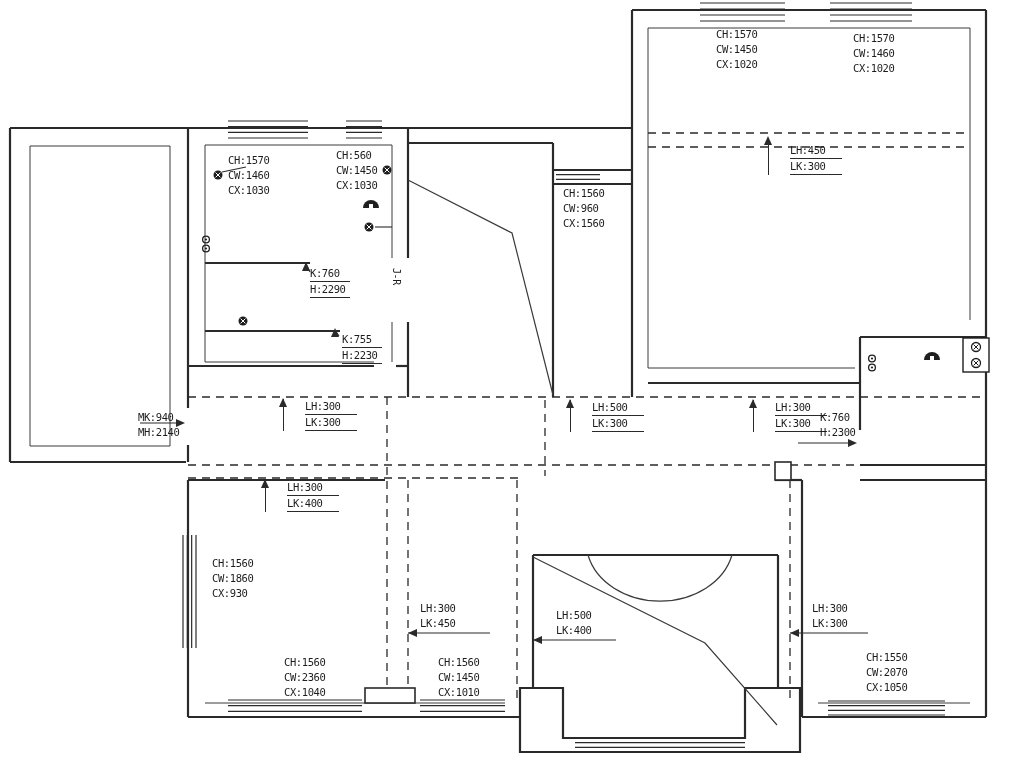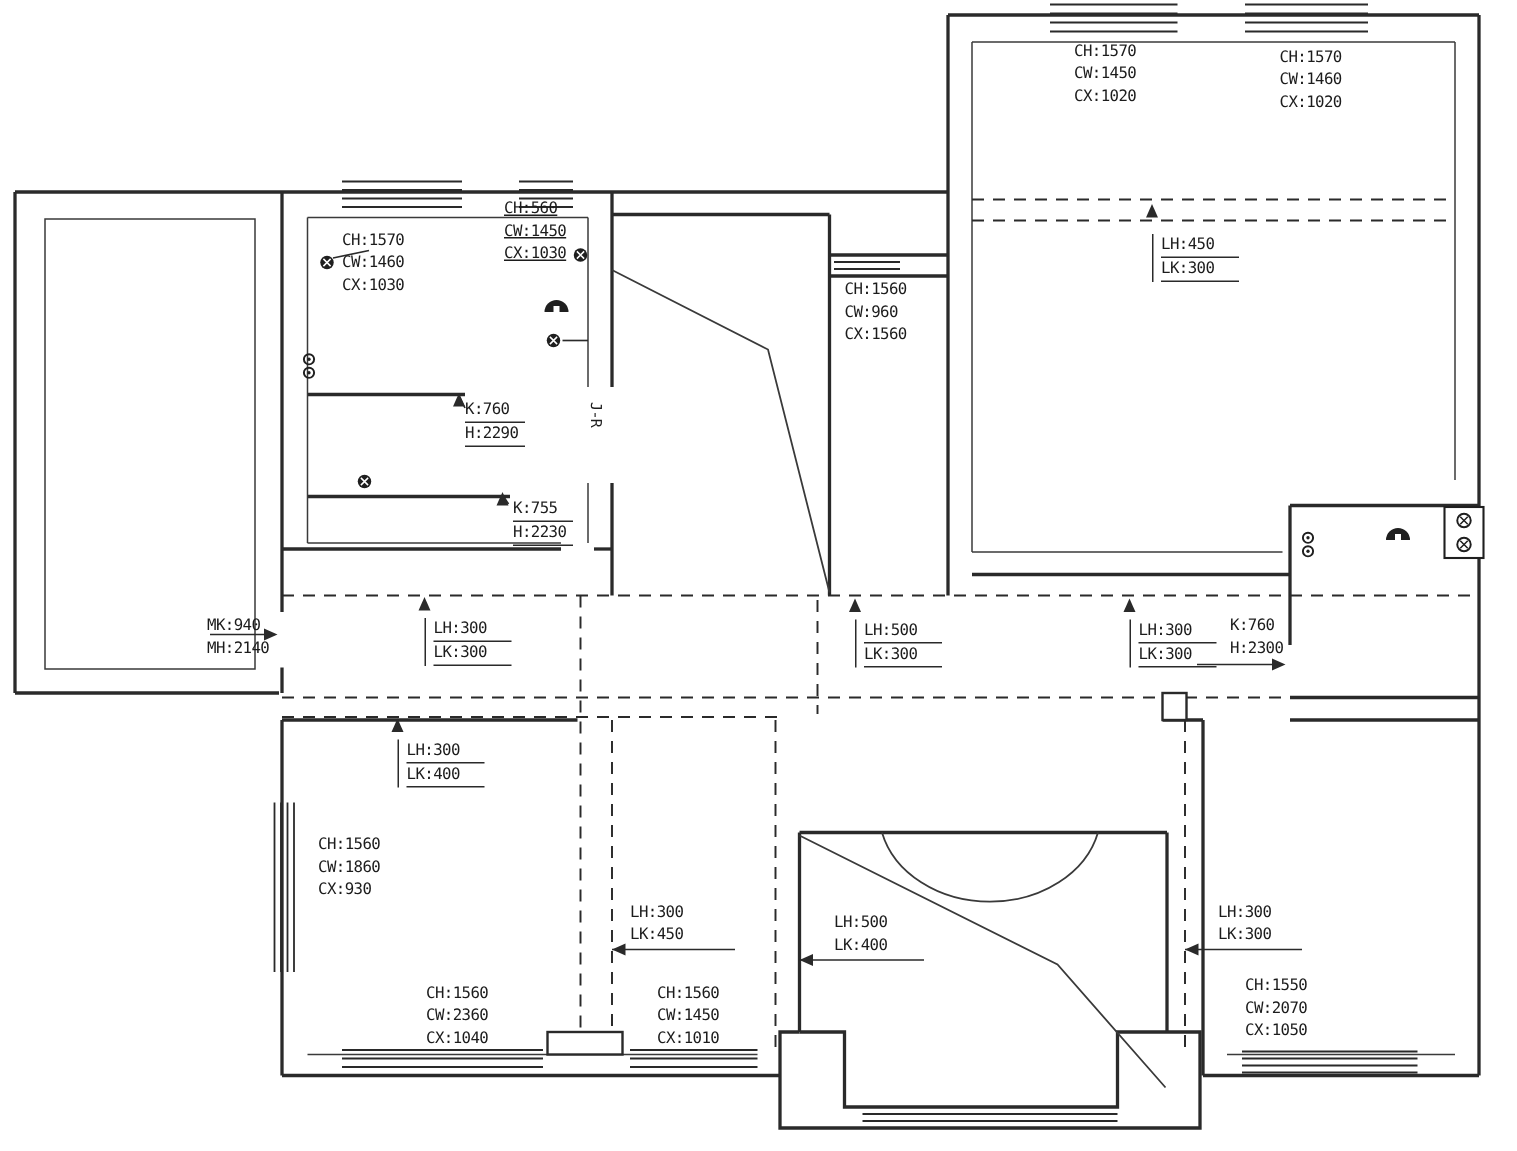--- a/index.html
+++ b/index.html
@@ -2,21 +2,21 @@
 <html><head>
 <meta charset="utf-8">
 <style>
   html,body{margin:0;padding:0;background:#fff;}
   #plan{position:relative;width:1011px;height:767px;background:#ffffff;overflow:hidden;
         font-family:"DejaVu Sans Mono","Liberation Mono",monospace;}
   #plan svg{position:absolute;left:0;top:0;}
   .lbl{position:absolute;font-size:10.5px;line-height:15px;color:#1c1c1c;
        letter-spacing:-0.4px;white-space:nowrap;}
   .lbl span{display:block;}
-  .lbl.bracket{border-left:1.3px solid #2a2a2a;padding-left:5px;margin-top:13px;}
+  .lbl.bracket{border-left:1.3px solid #2a2a2a;padding-left:21px;}
   .lbl.bracket span{border-bottom:1.3px solid #2a2a2a;min-width:52px;}
   .lbl.boxed span{border-bottom:1.2px solid #2a2a2a;min-width:40px;}
   .lbl.vertical{transform:rotate(90deg);transform-origin:left top;font-size:10px;}
 </style>
 </head>
 <body>
 
 <div id="plan">
   <svg id="draw" width="1011" height="767" viewBox="0 0 1011 767">
       <path d="M10,128 L632,128" stroke="#2a2a2a" stroke-width="2.2" fill="none"></path>
@@ -167,21 +167,21 @@
       <path d="M973.5,344.5 L978.5,349.5 M973.5,349.5 L978.5,344.5" stroke="#1f1f1f" stroke-width="1"></path>
       <circle cx="976" cy="363" r="4.5" fill="none" stroke="#1f1f1f" stroke-width="1.3"></circle>
       <path d="M973.5,360.5 L978.5,365.5 M973.5,365.5 L978.5,360.5" stroke="#1f1f1f" stroke-width="1"></path>
     </svg>
   <div id="labels">
       <div class="lbl plain" style="left: 228px; top: 153px;">
         <span>CH:1570</span>
         <span>CW:1460</span>
         <span>CX:1030</span>
       </div>
-      <div class="lbl plain" style="left: 336px; top: 132px; text-decoration: underline;">
+      <div class="lbl plain" style="left: 336px; top: 148px;">
         <span>CH:560</span>
         <span>CW:1450</span>
         <span>CX:1030</span>
       </div>
       <div class="lbl plain" style="left: 563px; top: 186px;">
         <span>CH:1560</span>
         <span>CW:960</span>
         <span>CX:1560</span>
       </div>
       <div class="lbl plain" style="left: 716px; top: 27px;">
@@ -250,21 +250,21 @@
       <div class="lbl plain" style="left: 284px; top: 655px;">
         <span>CH:1560</span>
         <span>CW:2360</span>
         <span>CX:1040</span>
       </div>
       <div class="lbl plain" style="left: 438px; top: 655px;">
         <span>CH:1560</span>
         <span>CW:1450</span>
         <span>CX:1010</span>
       </div>
-      <div class="lbl plain" style="left: 830px; top: 650px;">
+      <div class="lbl plain" style="left: 866px; top: 650px;">
         <span>CH:1550</span>
         <span>CW:2070</span>
         <span>CX:1050</span>
       </div>
       <div class="lbl vertical" style="left: 404px; top: 268px;">
         <span>J-R</span>
       </div>
     </div>
 </div>
 

